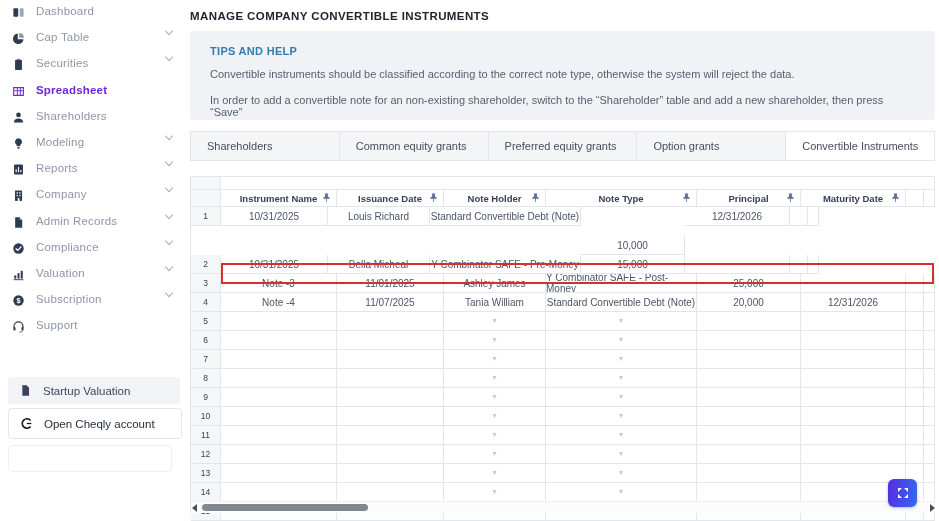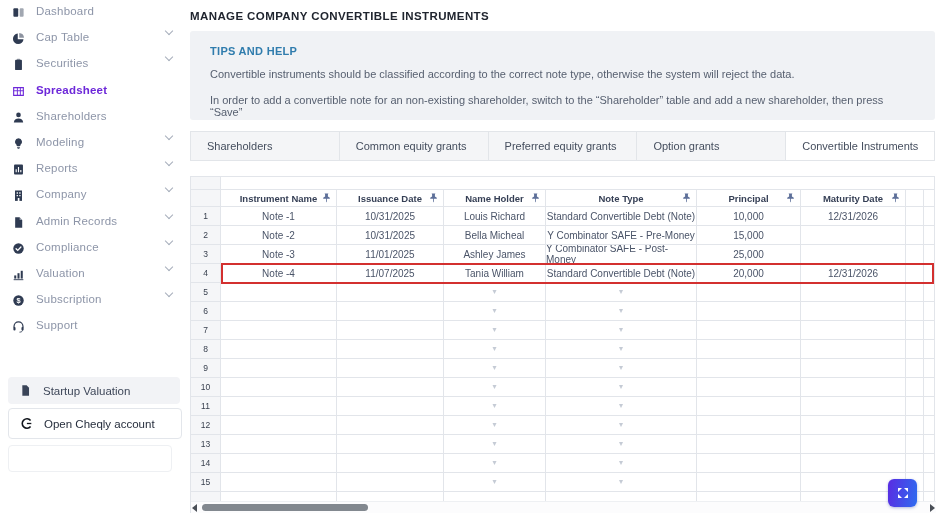--- a/index.html
+++ b/index.html
@@ -246,21 +246,21 @@
           <path d="M2.6.5h3.8l-.5 1v2l1.9 1.3v1H4.9v2.7L4.5 9.6l-.4-1.1V5.8H1.2v-1l1.9-1.3v-2z" fill="#5d6f99"></path>
         </svg>
       </div>
       <div class="cell" style="width: 107px;">
         <span>Issuance Date</span>
         <svg class="pin" width="9" height="10" viewBox="0 0 9 10">
           <path d="M2.6.5h3.8l-.5 1v2l1.9 1.3v1H4.9v2.7L4.5 9.6l-.4-1.1V5.8H1.2v-1l1.9-1.3v-2z" fill="#5d6f99"></path>
         </svg>
       </div>
       <div class="cell" style="width: 102px;">
-        <span>Name Holder</span>
+        <span>Note Holder</span>
         <svg class="pin" width="9" height="10" viewBox="0 0 9 10">
           <path d="M2.6.5h3.8l-.5 1v2l1.9 1.3v1H4.9v2.7L4.5 9.6l-.4-1.1V5.8H1.2v-1l1.9-1.3v-2z" fill="#5d6f99"></path>
         </svg>
       </div>
       <div class="cell" style="width: 151px;">
         <span>Note Type</span>
         <svg class="pin" width="9" height="10" viewBox="0 0 9 10">
           <path d="M2.6.5h3.8l-.5 1v2l1.9 1.3v1H4.9v2.7L4.5 9.6l-.4-1.1V5.8H1.2v-1l1.9-1.3v-2z" fill="#5d6f99"></path>
         </svg>
       </div>
@@ -274,32 +274,30 @@
         <span>Maturity Date</span>
         <svg class="pin" width="9" height="10" viewBox="0 0 9 10">
           <path d="M2.6.5h3.8l-.5 1v2l1.9 1.3v1H4.9v2.7L4.5 9.6l-.4-1.1V5.8H1.2v-1l1.9-1.3v-2z" fill="#5d6f99"></path>
         </svg>
       </div>
       <div class="cell" style="width: 18px;"></div>
       <div class="cell" style="width: 11px;"></div>
     </div>
     <div class="trow drow">
       <div class="cell num" style="width: 30px;">1</div>
-      <div class="cell" style="width: 116px;">Note -1</div>
       <div class="cell" style="width: 107px;">10/31/2025</div>
       <div class="cell" style="width: 102px;">Louis Richard</div>
       <div class="cell" style="width: 151px;">Standard Convertible Debt (Note)</div>
-      <div class="cell" style="width: 104px;">10,000</div>
+      <div class="cell" style="width: 104px; margin-top: 29px;">10,000</div>
       <div class="cell" style="width: 105px;">12/31/2026</div>
       <div class="cell" style="width: 18px;"></div>
       <div class="cell" style="width: 11px;"></div>
     </div>
     <div class="trow drow">
       <div class="cell num" style="width: 30px;">2</div>
-      <div class="cell" style="width: 116px;">Note -2</div>
       <div class="cell" style="width: 107px;">10/31/2025</div>
       <div class="cell" style="width: 102px;">Bella Micheal</div>
       <div class="cell" style="width: 151px;">Y Combinator SAFE - Pre-Money</div>
       <div class="cell" style="width: 104px;">15,000</div>
       <div class="cell" style="width: 105px;"></div>
       <div class="cell" style="width: 18px;"></div>
       <div class="cell" style="width: 11px;"></div>
     </div>
     <div class="trow drow">
       <div class="cell num" style="width: 30px;">3</div>

